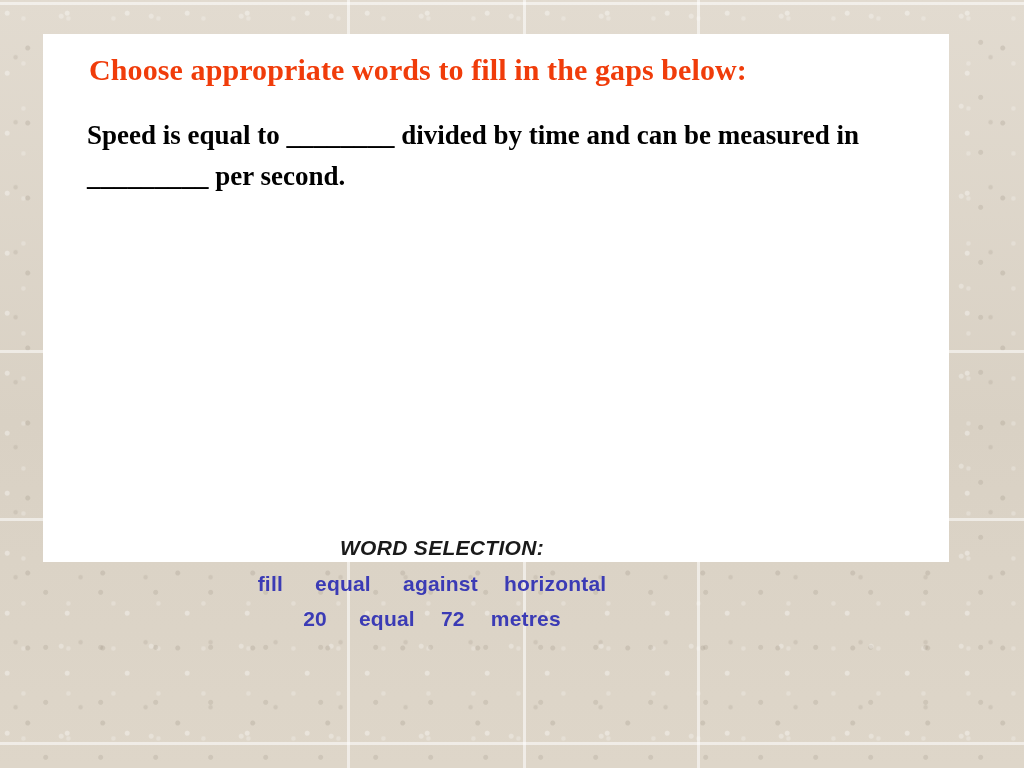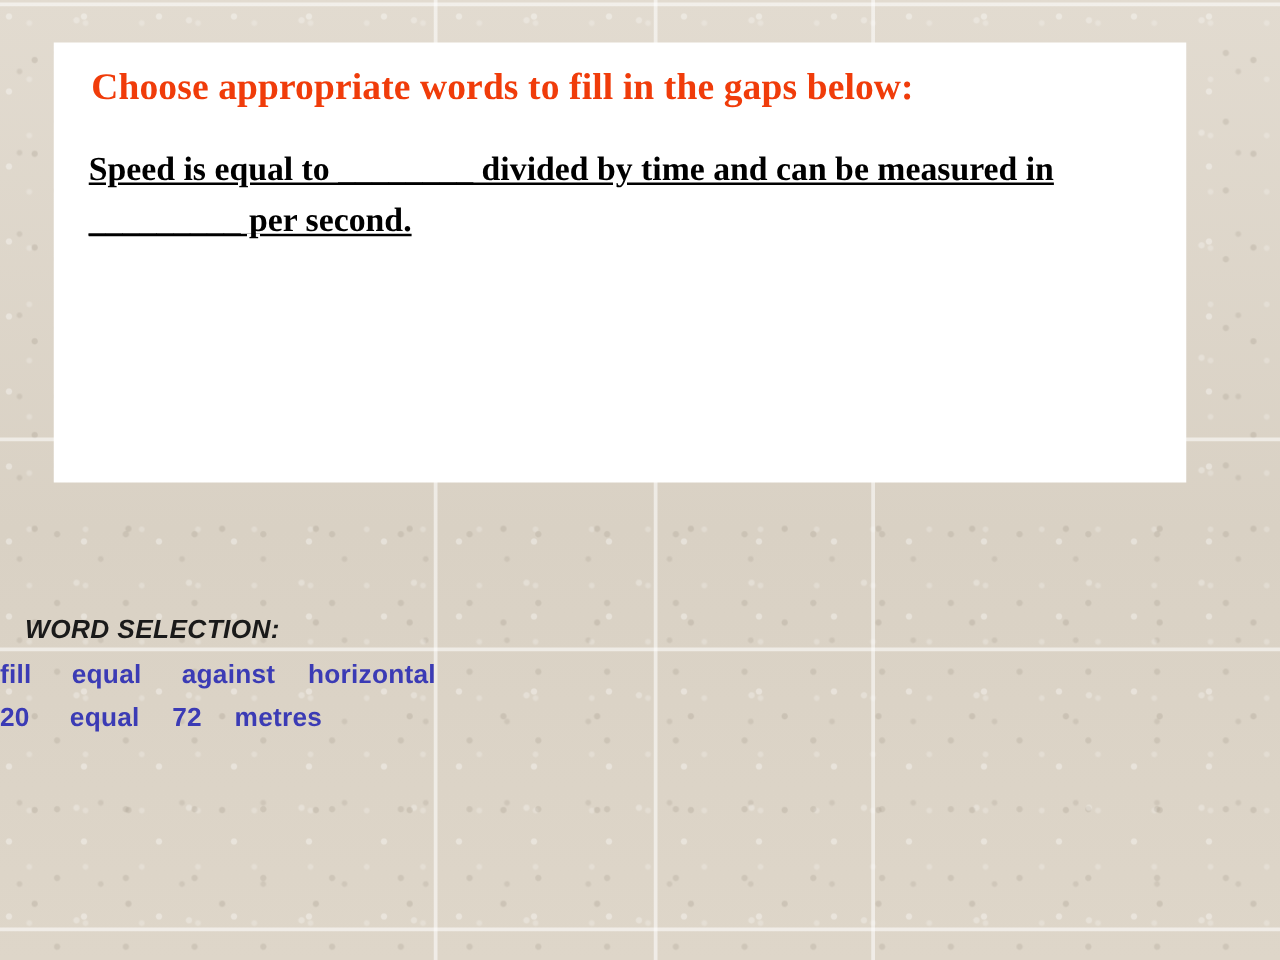--- a/index.html
+++ b/index.html
@@ -36,55 +36,54 @@
   }
   .grout.h { left: 0; width: 1024px; height: 3px; }
   .grout.v { top: 0; height: 768px; width: 3px; }
 
   
   .card {
     position: absolute;
     left: 43px;
     top: 34px;
     width: 906px;
-    height: 352px;
+    height: 528px;
     background: #ffffff;
     box-sizing: border-box;
-    padding: 14px 26px 10px 16px;
+    padding: 14px 26px 10px 32px;
   }
 
   .title {
     color: #f03c0a;
     font-family: "Liberation Serif", serif;
     font-weight: bold;
     font-size: 30px;
     line-height: 1.18;
     margin: 4px 0 0 14px;
     letter-spacing: 0.1px;
   }
 
   .para {
     color: #000000;
     font-family: "Liberation Serif", serif;
     font-weight: bold;
     font-size: 27px;
     line-height: 1.52;
     margin: 24px 0 0 12px;
     max-width: 880px;
-    text-decoration: underline;
   }
   .para.p1 { margin-top: 28px; }
 
   
   .word-selection {
     position: absolute;
     left: 0;
-    top: 492px;
+    top: 536px;
     width: 864px;
-    text-align: left;
+    text-align: center;
     font-family: "Liberation Sans", sans-serif;
   }
   .ws-title {
     font-weight: bold;
     font-style: italic;
     font-size: 21px;
     color: #1a1a1a;
     letter-spacing: 0.3px;
     display: block;
     margin-left: 20px;

